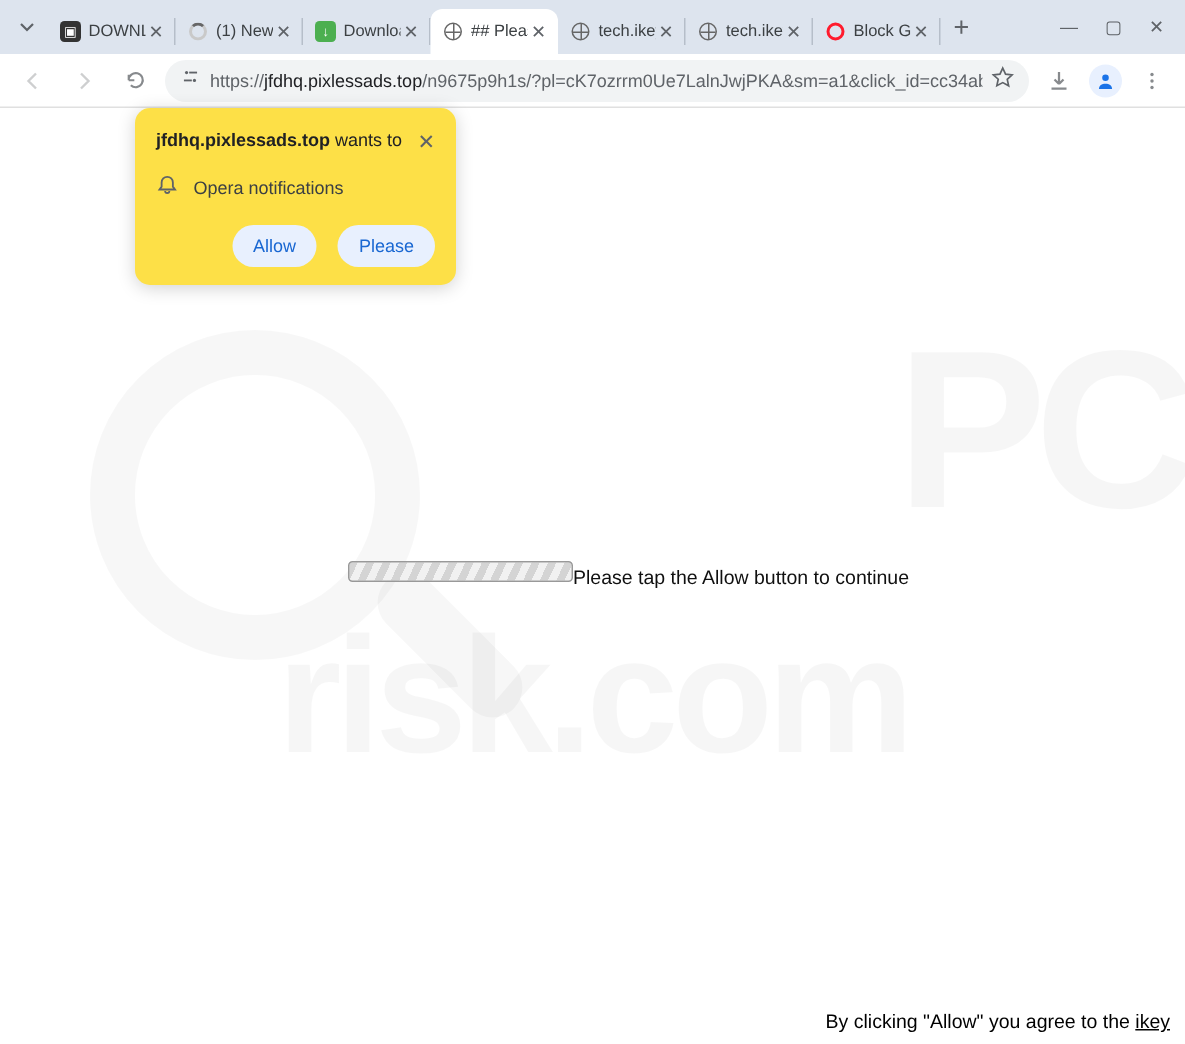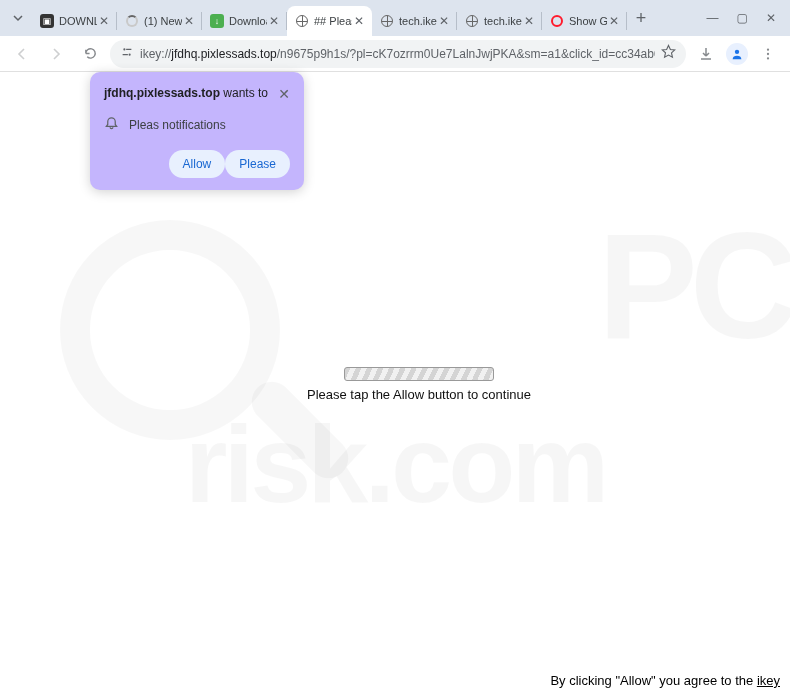--- a/index.html
+++ b/index.html
@@ -23,31 +23,31 @@
 .nav-btn { width: 28px; height: 28px; display:flex; align-items:center; justify-content:center; border-radius: 50%; }
 .nav-btn svg { opacity: .75; }
 .nav-btn.disabled svg { opacity: .3; }
 .url-box { flex: 1; height: 28px; background: #f1f3f4; border-radius: 14px; display:flex; align-items:center; padding: 0 10px; gap: 6px; min-width:0; }
 .url-box .lock { flex-shrink:0; }
 .url-box .url { flex:1; font-size: 12px; color:#5f6368; white-space:nowrap; overflow:hidden; }
 .url-box .url .host { color:#202124; }
 .url-box .star { color:#5f6368; }
 
 
-.prompt { position: absolute; top: 72px; left: 90px; width: 214px; background: #c4b5fd; border-radius: 10px; box-shadow: 0 2px 12px rgba(0,0,0,.18); padding: 14px 14px 12px; z-index: 50; }
+.prompt { position: absolute; top: 72px; left: 90px; width: 214px; background: #fde047; border-radius: 10px; box-shadow: 0 2px 12px rgba(0,0,0,.18); padding: 14px 14px 12px; z-index: 50; }
 .prompt-head { display:flex; justify-content:space-between; align-items:flex-start; }
 .prompt-title { font-size: 12px; color:#202124; }
 .prompt-title b { font-weight: 700; }
 .prompt-close { font-size: 14px; color:#5f6368; cursor:pointer; }
 .prompt-body { display:flex; align-items:center; gap: 10px; margin: 14px 0 16px; font-size:12px; color:#3c4043; }
-.prompt-actions { display:flex; justify-content:flex-end; gap: 0; }
+.prompt-actions { display:flex; justify-content:flex-end; gap: 14px; }
 .prompt-actions button { border:none; background:#e8f0fe; color:#1967d2; font-size:12px; padding: 7px 14px; border-radius: 14px; cursor:pointer; }
 
 
-.content { position:absolute; top:72px; left:0; right:0; bottom:0; display:flex; flex-direction:column; align-items:center; justify-content:center; z-index:1;padding-left:48px; }
+.content { position:absolute; top:72px; left:0; right:0; bottom:0; display:flex; flex-direction:row; align-items:center; justify-content:center; z-index:1;padding-left:48px; }
 .progress { width:150px; height:14px; border:1px solid #999; border-radius:3px; background: repeating-linear-gradient(115deg,#d4d4d4 0 5px,#f1f1f1 5px 10px); margin-bottom:6px; }
 .msg { font-size:13px; color:#101010; }
 
 .footer { position:absolute; bottom:8px; right:10px; font-size:13px; color:#000; }
 .footer .terms { text-decoration: underline; }
 
 
 .wm { position:absolute; top:200px; left:0; right:0; text-align:right; font-size:150px; font-weight:700; color:rgba(0,0,0,0.035); letter-spacing:-8px; pointer-events:none; z-index:0; }
 .wm2 { position:absolute; top:400px; left:0; right:0; text-align:center; font-size:110px; font-weight:700; color:rgba(0,0,0,0.035); letter-spacing:-4px; pointer-events:none; z-index:0; }
 .wm-mag { position:absolute; top:220px; left:60px; width:220px; height:220px; border:30px solid rgba(0,0,0,0.03); border-radius:50%; pointer-events:none; z-index:0;}
@@ -113,21 +113,21 @@
       <span class="favicon">
           <span class="fv-globe"></span>
         </span>
       <span class="title">tech.ikey</span>
       <span class="close">✕</span>
     </div>
     <div class="tab">
       <span class="favicon">
           <span class="fv-opera"></span>
         </span>
-      <span class="title">Show G</span>
+      <span class="title">Block G</span>
       <span class="close">✕</span>
     </div>
     <div class="new-tab">+</div>
   </div>
   <div class="win-controls">
     <span>—</span>
     <span>▢</span>
     <span>✕</span>
   </div>
 </div>
@@ -150,21 +150,21 @@
     </div>
   <div class="url-box">
     <span class="lock">
       <svg width="14" height="14" viewBox="0 0 16 16">
           <circle cx="5" cy="5" r="1.2" fill="#5f6368"></circle>
           <rect x="7" y="4.3" width="6" height="1.4" fill="#5f6368"></rect>
           <circle cx="11" cy="11" r="1.2" fill="#5f6368"></circle>
           <rect x="3" y="10.3" width="6" height="1.4" fill="#5f6368"></rect>
         </svg>
     </span>
-    <span class="url"><span>ikey://</span><span class="host">jfdhq.pixlessads.top</span><span>/n9675p9h1s/?pl=cK7ozrrm0Ue7LalnJwjPKA&amp;sm=a1&amp;click_id=cc34ab0eebaab55cbdebb913499448...</span></span>
+    <span class="url"><span>https://</span><span class="host">jfdhq.pixlessads.top</span><span>/n9675p9h1s/?pl=cK7ozrrm0Ue7LalnJwjPKA&amp;sm=a1&amp;click_id=cc34ab0eebaab55cbdebb913499448...</span></span>
     <span class="star">
       <svg width="15" height="15" viewBox="0 0 16 16">
           <path d="M8 1.5l2 4.3 4.7.5-3.5 3.2 1 4.6L8 11.8 3.8 14l1-4.6L1.3 6.3 6 5.8z" stroke="#5f6368" stroke-width="1.2" fill="none"></path>
         </svg>
     </span>
   </div>
   <div class="nav-btn">
       <svg width="16" height="16" viewBox="0 0 16 16">
         <path d="M8 2v8m0 0l-3-3m3 3l3-3M3 13h10" stroke="#5f6368" stroke-width="1.5" fill="none"></path>
       </svg>
@@ -193,21 +193,21 @@
   <div class="prompt-head">
     <div class="prompt-title"><b>jfdhq.pixlessads.top</b><span> wants to</span></div>
     <div class="prompt-close">✕</div>
   </div>
   <div class="prompt-body">
     <span>
       <svg width="15" height="15" viewBox="0 0 16 16">
           <path d="M8 2a4 4 0 0 0-4 4v3l-1.5 2h11L12 9V6a4 4 0 0 0-4-4zm-1.5 10a1.5 1.5 0 0 0 3 0" stroke="#5f6368" stroke-width="1.3" fill="none"></path>
         </svg>
     </span>
-    <span>Pleas notifications</span>
+    <span>Opera notifications</span>
   </div>
   <div class="prompt-actions">
     <button>Allow</button>
     <button>Please</button>
   </div>
 </div>
 
 <div class="content">
   <div class="progress"></div>
   <div class="msg">Please tap the Allow button to continue</div>

